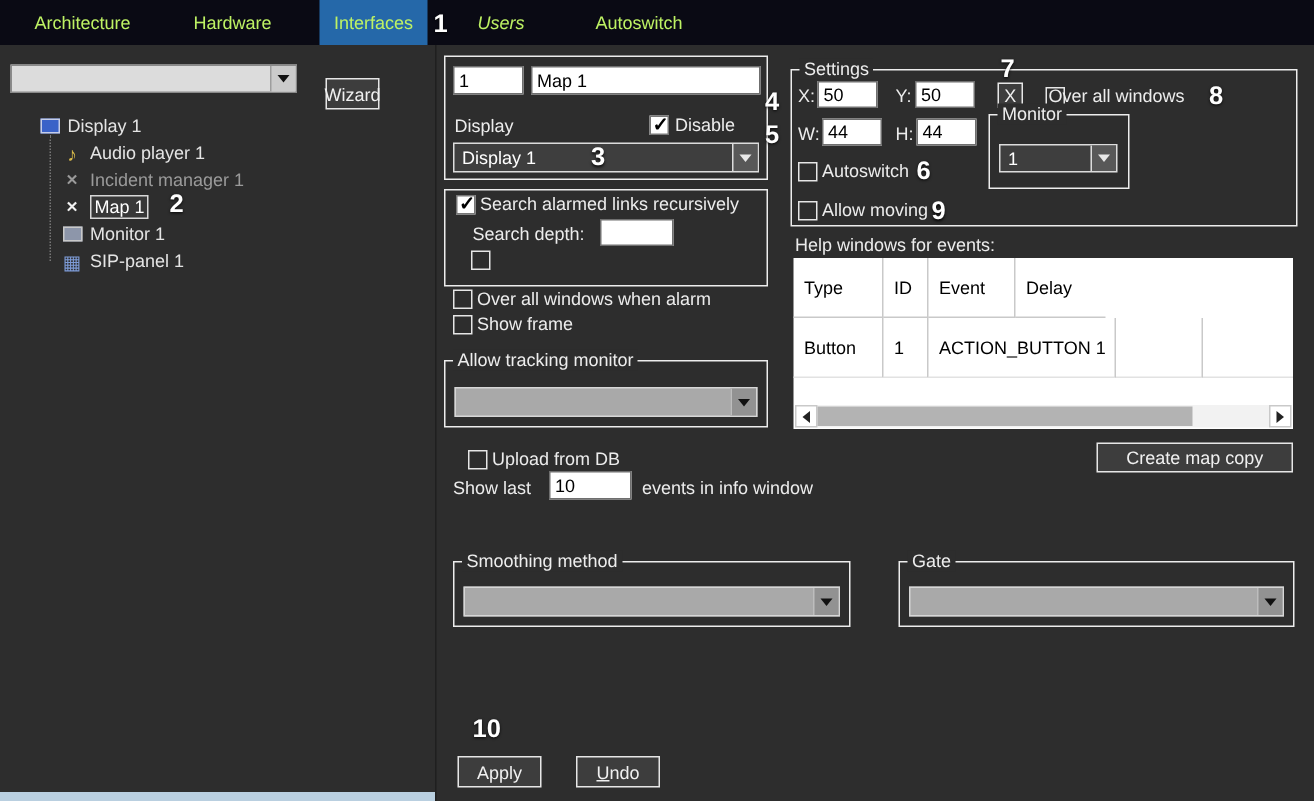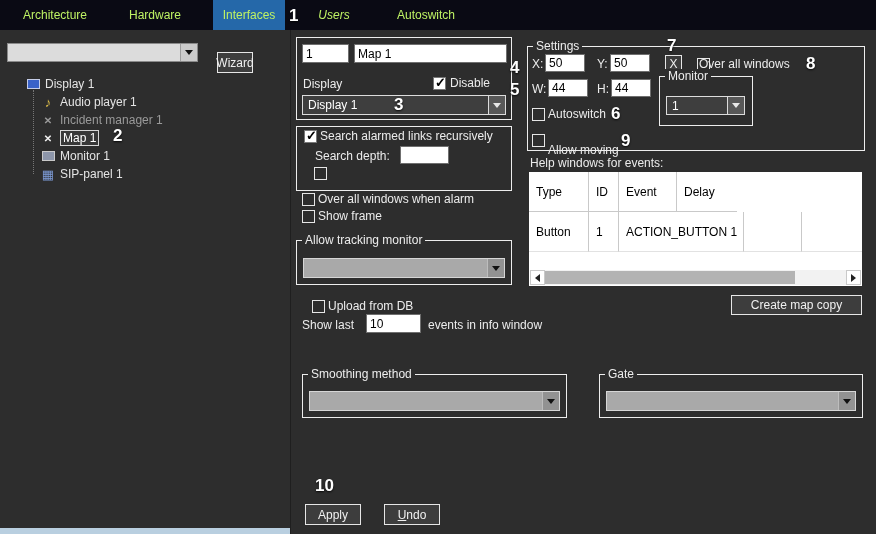--- a/index.html
+++ b/index.html
@@ -163,21 +163,21 @@
   <div class="dd dark" style="left:666px;top:96px;width:79px;height:19px;">
     <span class="val">1</span>
     <span class="arrow">
         <span class="tri"></span>
       </span>
   </div>
   <div class="cb" style="left:532px;top:108px;"></div>
   <div class="lbl" style="left:548px;top:107px;">Autoswitch</div>
   <div class="ann" style="left:611px;top:104px;">6</div>
   <div class="cb" style="left:532px;top:134px;"></div>
-  <div class="lbl" style="left:548px;top:133px;margin-top:10px;">Allow moving</div>
+  <div class="lbl" style="left:548px;top:133px;">Allow moving</div>
   <div class="ann" style="left:621px;top:131px;">9</div>
 
   <div class="lbl" style="left:530px;top:156px;">Help windows for events:</div>
   <div class="tbl" style="left:529px;top:172px;width:333px;height:114px;">
     <div class="tbl-row">
       <div class="tbl-cell" style="width:60px;">Type</div>
       <div class="tbl-cell" style="width:30px;">ID</div>
       <div class="tbl-cell" style="width:58px;">Event</div>
       <div class="tbl-cell last" style="width:60px;">Delay</div>
     </div>

